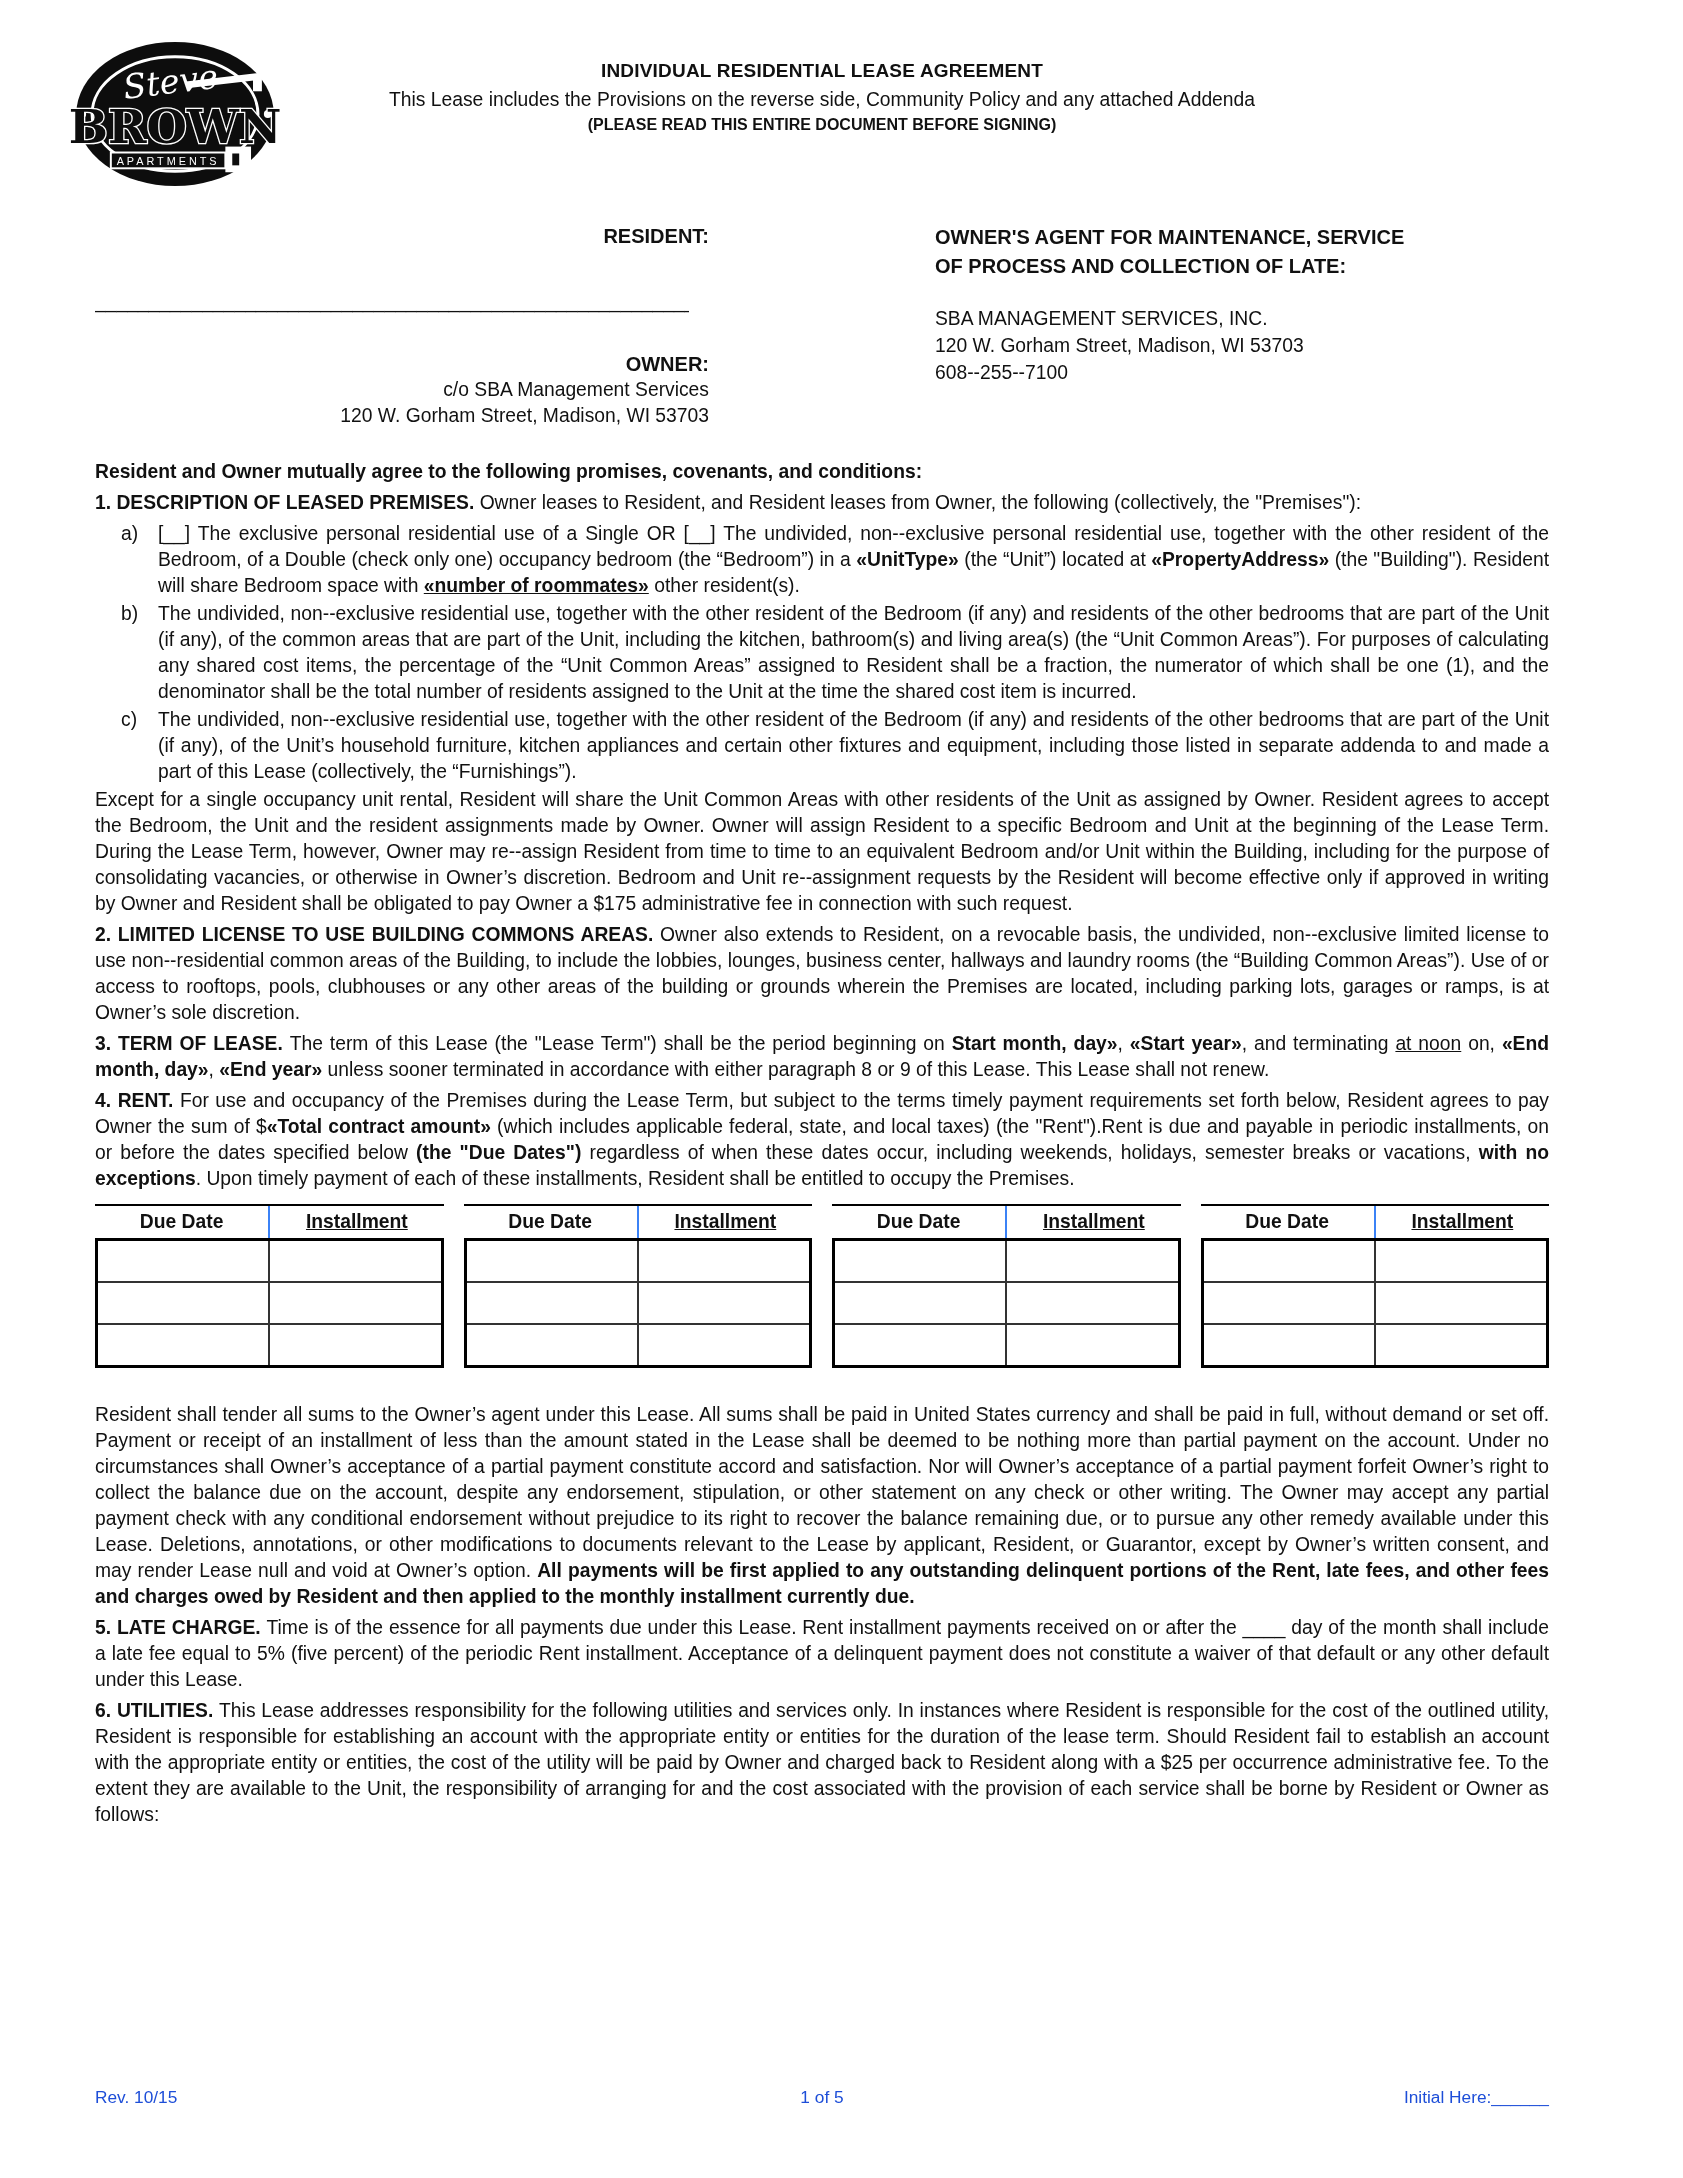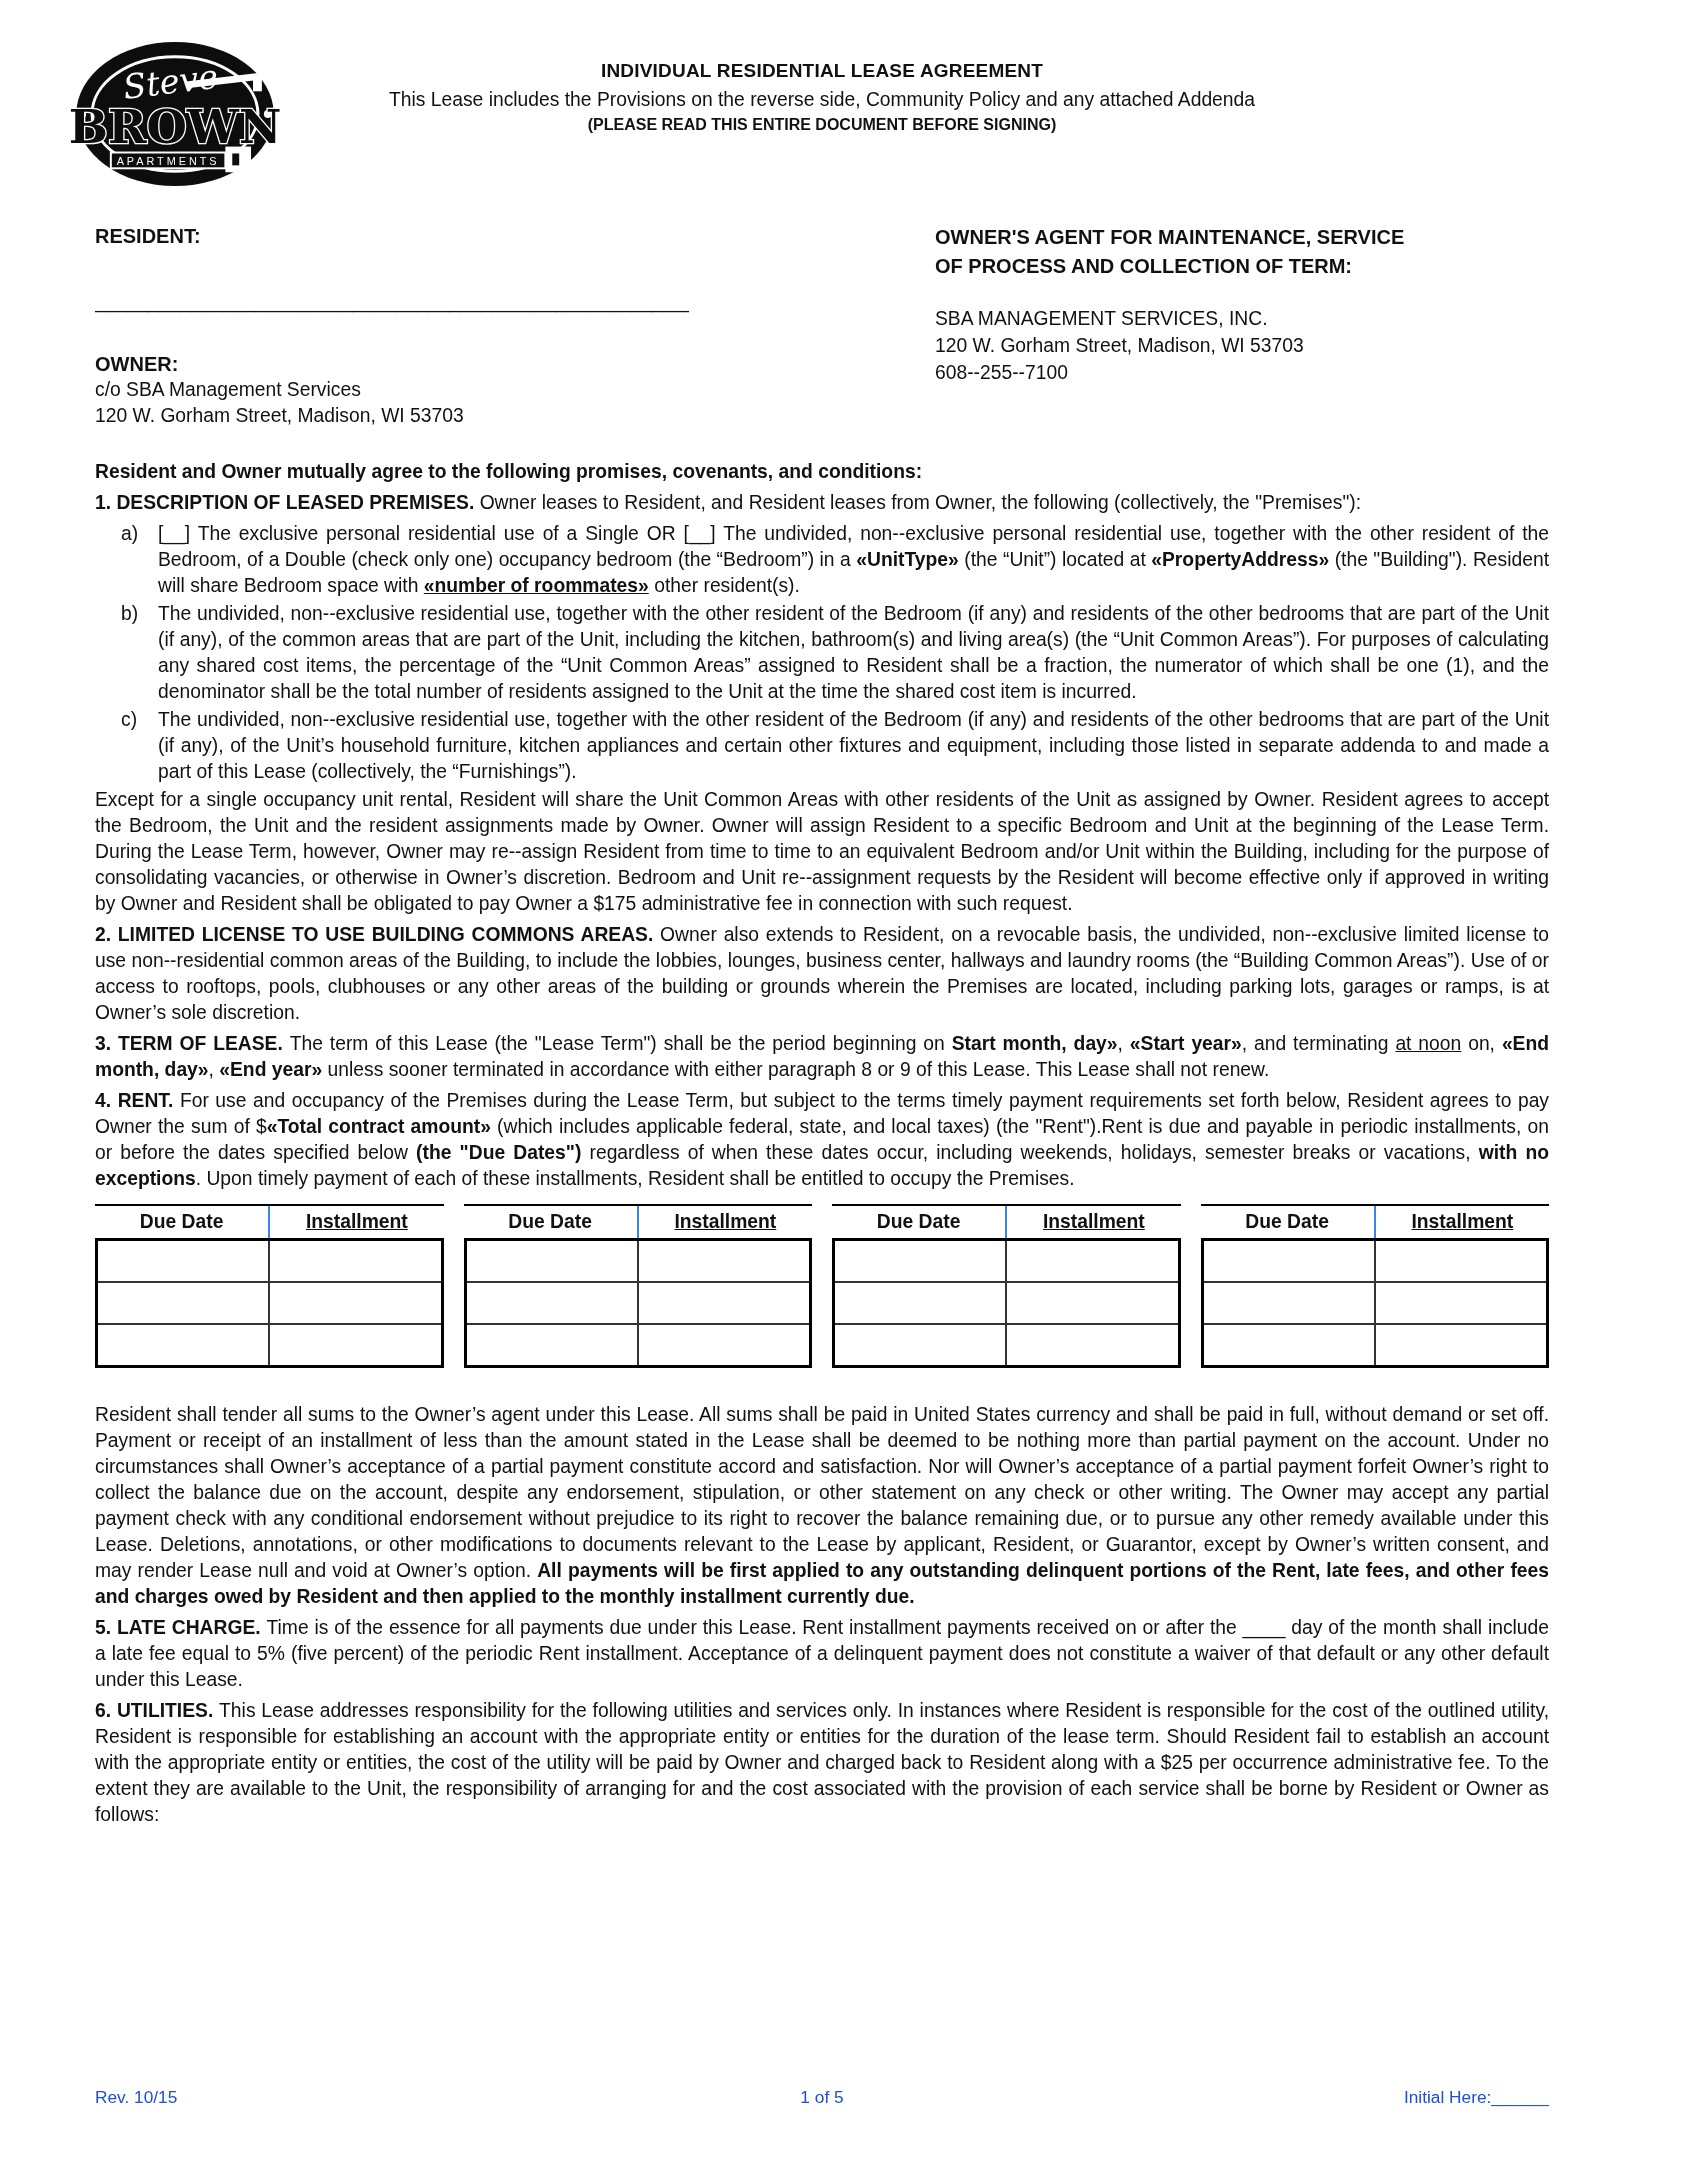--- a/index.html
+++ b/index.html
@@ -16,21 +16,21 @@
   .content{padding:34px 134px 0 95px;}
   
   .hdr{position:relative;min-height:149px;}
   .logo{position:absolute;left:-26px;top:2px;}
   .hdr-text{text-align:center;padding-top:26px;}
   .doc-title{font-size:19px;font-weight:bold;letter-spacing:0.2px;}
   .doc-sub{font-size:19.3px;margin-top:7px;}
   .doc-notice{font-size:16px;font-weight:bold;margin-top:5px;}
   
   .parties{display:flex;justify-content:space-between;margin-top:40px;}
-  .p-left{width:614px;font-size:19.3px;line-height:26px;}
+  .p-left{width:614px;font-size:19.3px;line-height:26px;text-align:right;}
   .p-right{width:614px;font-size:19.3px;line-height:26px;}
   .lbl{font-weight:bold;font-size:20px;}
   .sig-line{margin-top:40px;letter-spacing:0;white-space:nowrap;overflow:hidden;max-width:594px;}
   .owner-block{margin-top:36px;}
   .agent-head{font-weight:bold;font-size:20px;line-height:29px;}
   .agent-info{margin-top:24px;line-height:27px;}
   
   .bodytxt{font-size:19.3px;line-height:26px;text-align:justify;margin-top:30px;}
   .para{margin:0 0 5px 0;}
   .clause{position:relative;padding-left:63px;margin:0 0 2px 0;}
@@ -94,21 +94,21 @@
         <div class="sig-line">_____________________________________________________________</div>
         <div class="owner-block">
           <div class="lbl">OWNER:</div>
           <div>c/o SBA Management Services</div>
           <div>120 W. Gorham Street, Madison, WI 53703</div>
         </div>
       </div>
       <div class="p-right">
         <div class="agent-head">
           <span>OWNER'S AGENT FOR MAINTENANCE, SERVICE</span><br>
-          <span>OF PROCESS AND COLLECTION OF TERM:</span>
+          <span>OF PROCESS AND COLLECTION OF LATE:</span>
         </div>
         <div class="agent-info">
           <div>SBA MANAGEMENT SERVICES, INC.</div>
           <div>120 W. Gorham Street, Madison, WI 53703</div>
           <div>608--255--7100</div>
         </div>
       </div>
     </div>
 
     <div class="bodytxt">

